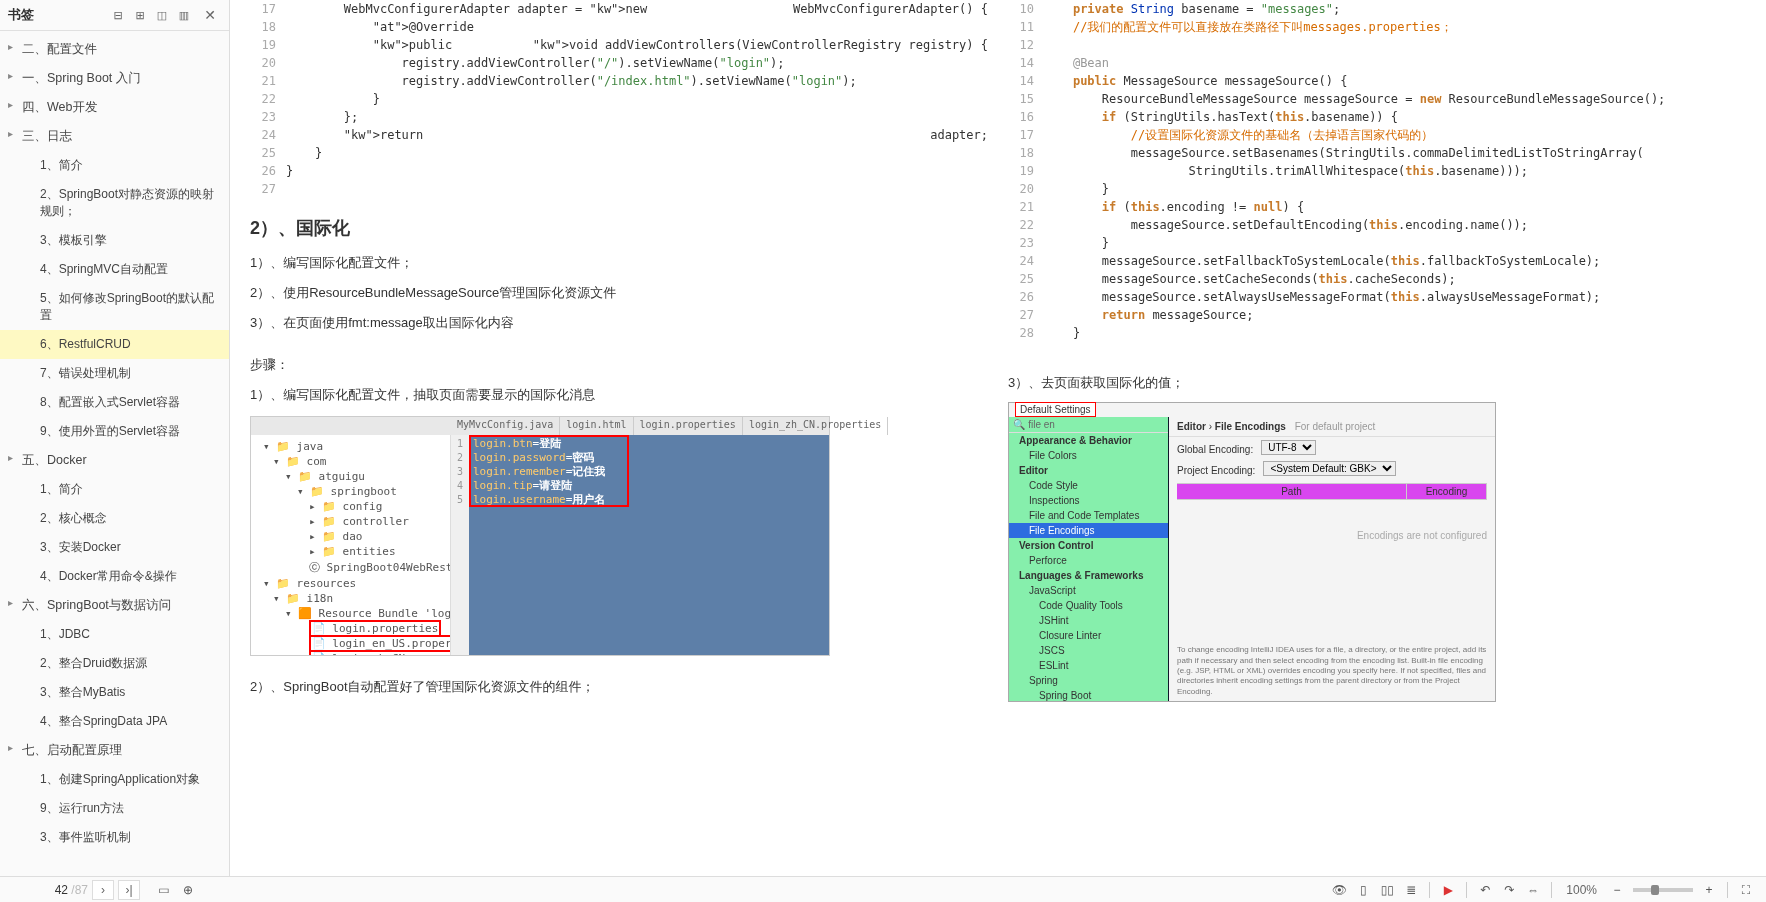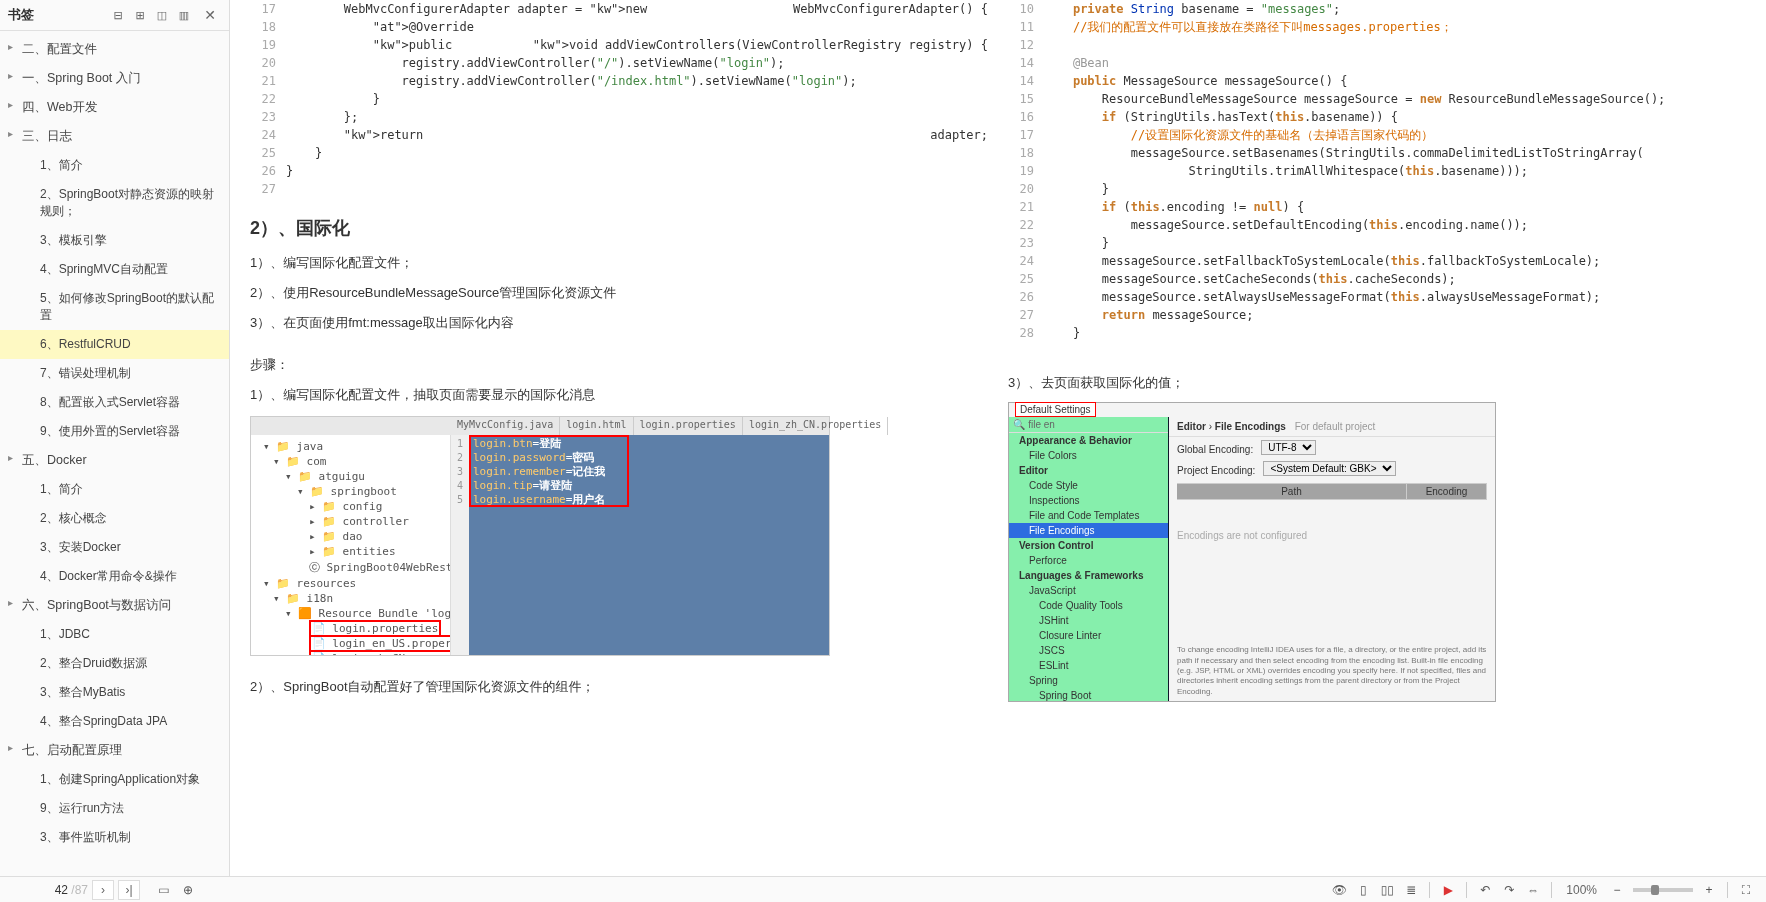--- a/index.html
+++ b/index.html
@@ -53,23 +53,23 @@
 .st-nav .sn.b{font-weight:bold}
 .st-nav .sn.i{padding-left:20px}
 .st-nav .sn.i2{padding-left:30px}
 .st-nav .sn.sel{background:#2d6cdf;color:#fff}
 .st-right{flex:1;display:flex;flex-direction:column}
 .st-crumb{padding:4px 8px;font-size:10px;border-bottom:1px solid #ddd}
 .st-crumb b{font-weight:bold}
 .st-row{padding:3px 8px;display:flex;align-items:flex-end;gap:8px;font-size:10px}
 .st-row select{font-size:10px;border:1px solid #aaa;padding:0 2px}
 .st-table{flex:1;border-top:1px solid #ccc;margin:4px 8px;position:relative}
-.st-th{display:flex;background:#a3a3a3;border-bottom:1px solid #ccc}
+.st-th{display:flex;background:#d946ef;border-bottom:1px solid #ccc}
 .st-th div{flex:1;padding:2px 4px;text-align:center;font-size:10px;border-right:1px solid #ccc}
-.st-empty{text-align:left;color:#aaa;padding:30px 0;font-size:10px}
+.st-empty{text-align:right;color:#aaa;padding:30px 0;font-size:10px}
 .st-foot{font-size:8px;color:#777;padding:4px 8px;line-height:1.3}
 .statusbar{height:26px;border-top:1px solid #ddd;display:flex;align-items:center;padding:0 8px;background:#fafafa;font-size:12px;color:#666}
 .statusbar .pg{margin-left:30px}
 .statusbar .pg input{width:30px;border:none;background:transparent;text-align:right;color:#333;font-size:12px}
 .statusbar .tot{color:#bbb}
 .statusbar .nav-btn{width:22px;height:20px;border:1px solid #ddd;margin-left:4px;display:flex;align-items:center;justify-content:center;cursor:pointer;background:#fff}
 .statusbar .spacer{flex:1}
 .statusbar .rico{width:20px;height:18px;margin:0 2px;display:flex;align-items:center;justify-content:center;cursor:pointer;color:#555}
 .statusbar .rico.red{color:#d33}
 .statusbar .zoom{margin:0 8px}

